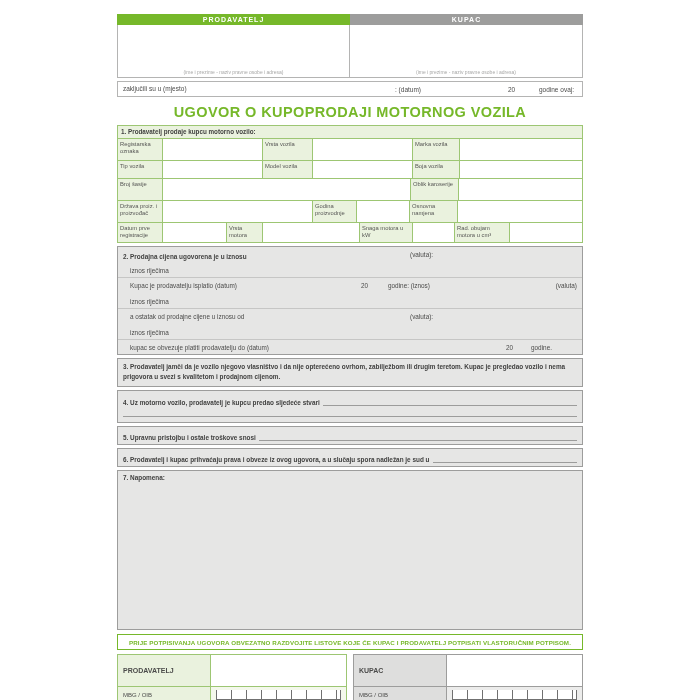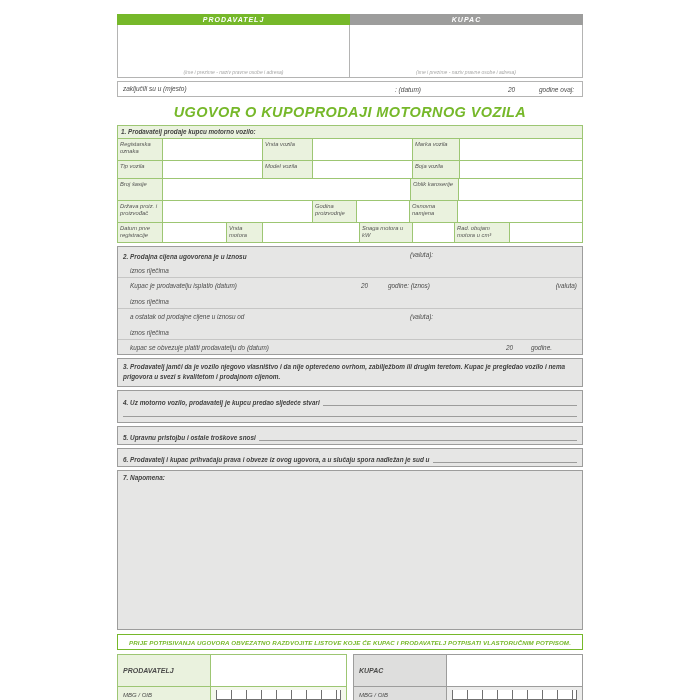--- a/index.html
+++ b/index.html
@@ -1,19 +1,19 @@
 <!DOCTYPE html>
 <html><head>
 <meta charset="utf-8">
 <style>
   * { margin:0; padding:0; box-sizing:border-box; }
   html,body { background:#fff; }
   .page {
     position:relative; width:700px; height:700px; background:#ffffff;
-    font-family:"Liberation Sans", sans-serif; color:#4b4b4a; overflow:hidden;font-style:italic;
+    font-family:"Liberation Sans", sans-serif; color:#4b4b4a; overflow:hidden;
     -webkit-text-size-adjust:none;
   }
   .form { position:absolute; left:117px; top:14px; width:466px; }
 
   
   .party-bars { display:flex; }
   .party-bars .bar {
     width:50%; height:11px; font-size:7px; font-weight:bold; color:#fff;
     text-align:center; line-height:11px; letter-spacing:1px;
   }

